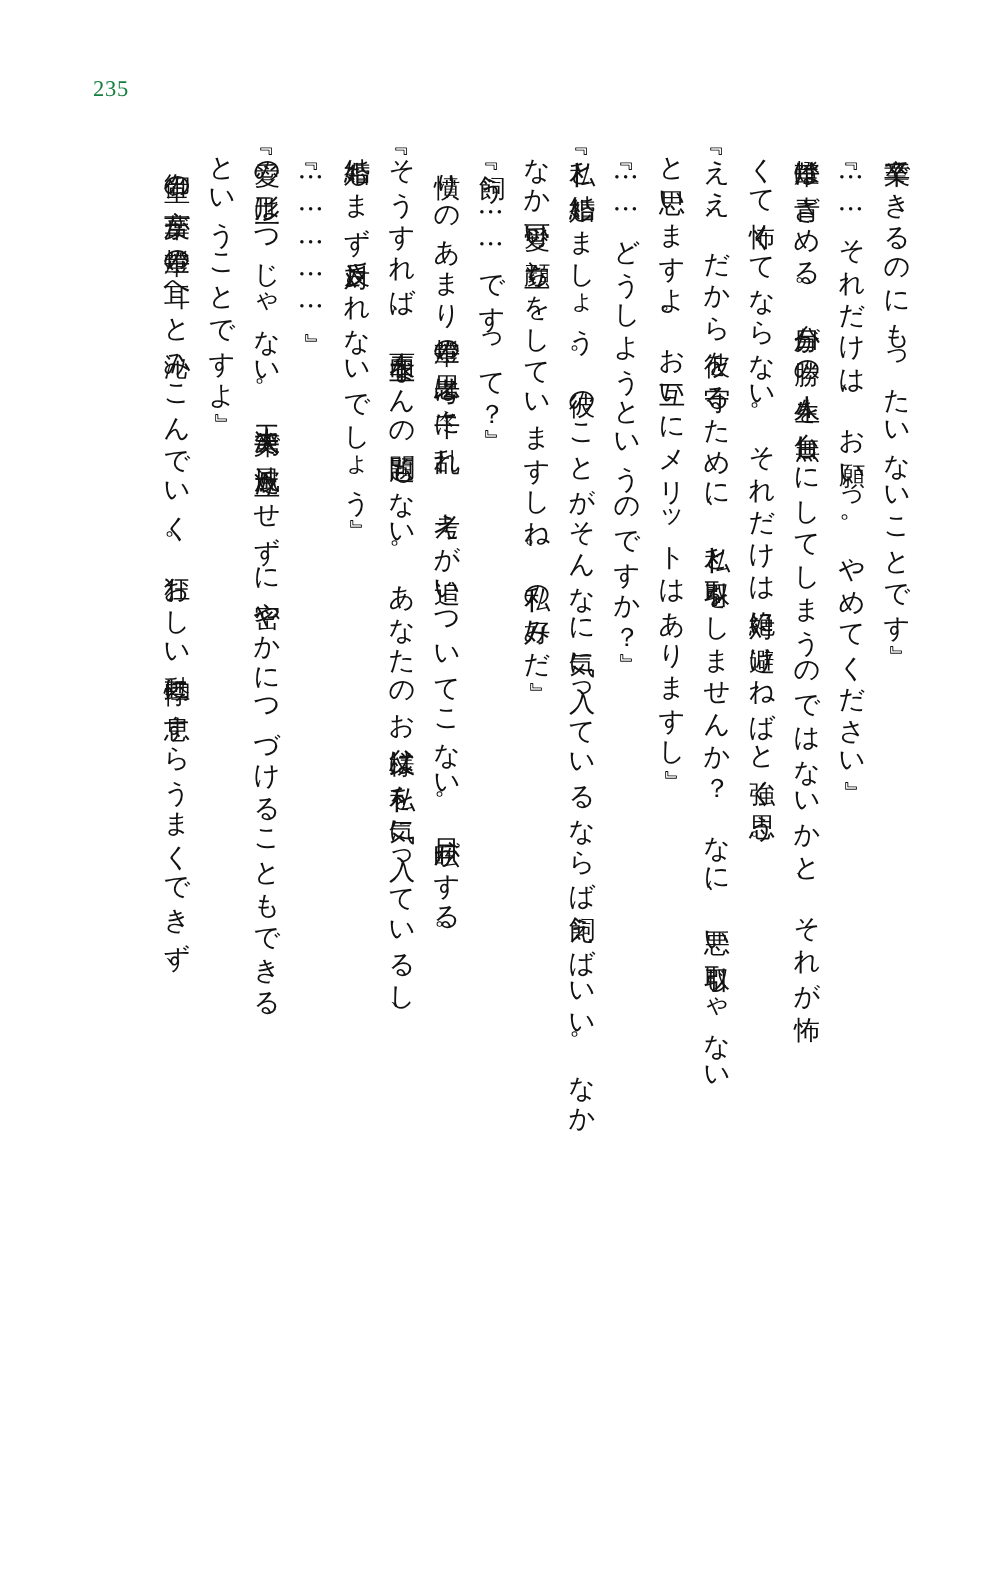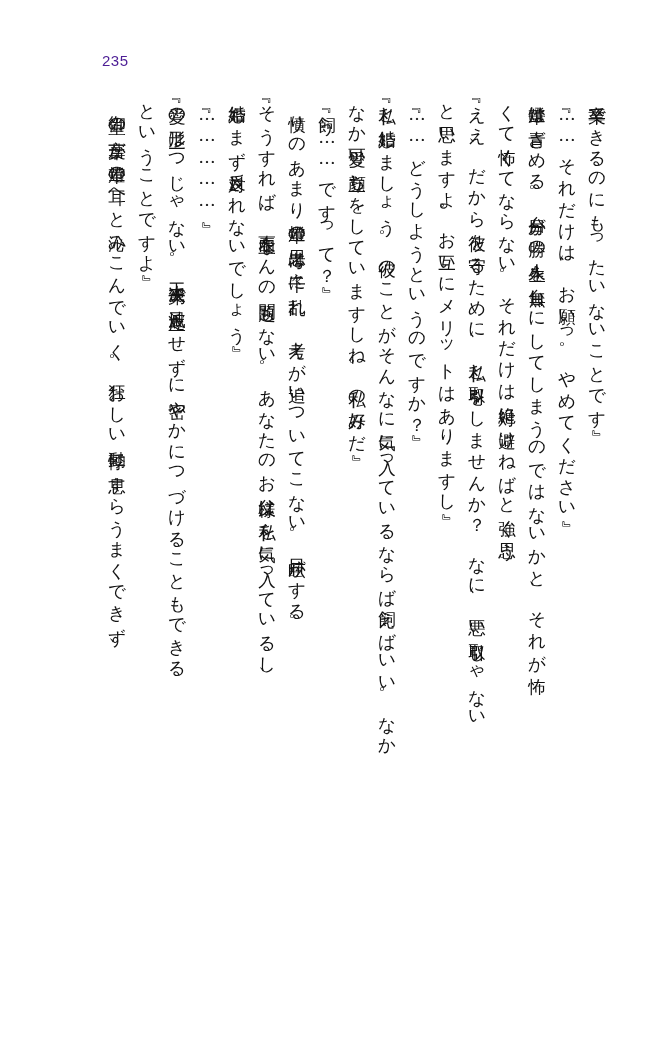--- a/index.html
+++ b/index.html
@@ -22,23 +22,22 @@
     width: 668px;
     height: 1050px;
     box-sizing: border-box;
   }
   .page-number {
     position: absolute;
     top: 52px;
     left: 62px;
     font-size: 15px;
     letter-spacing: 0.5px;
-    color: #4c1d95;
-    font-family: Liberation Sans, sans-serif;
-    margin-left: 40px;
+    color: #15803d;
+    font-family: Liberation Serif, serif;
   }
   .vtext-area {
     position: absolute;
     top: 92px;
     right: 56px;
     bottom: 36px;
     left: 56px;
     display: flex;
     flex-direction: row-reverse;
     justify-content: flex-start;

